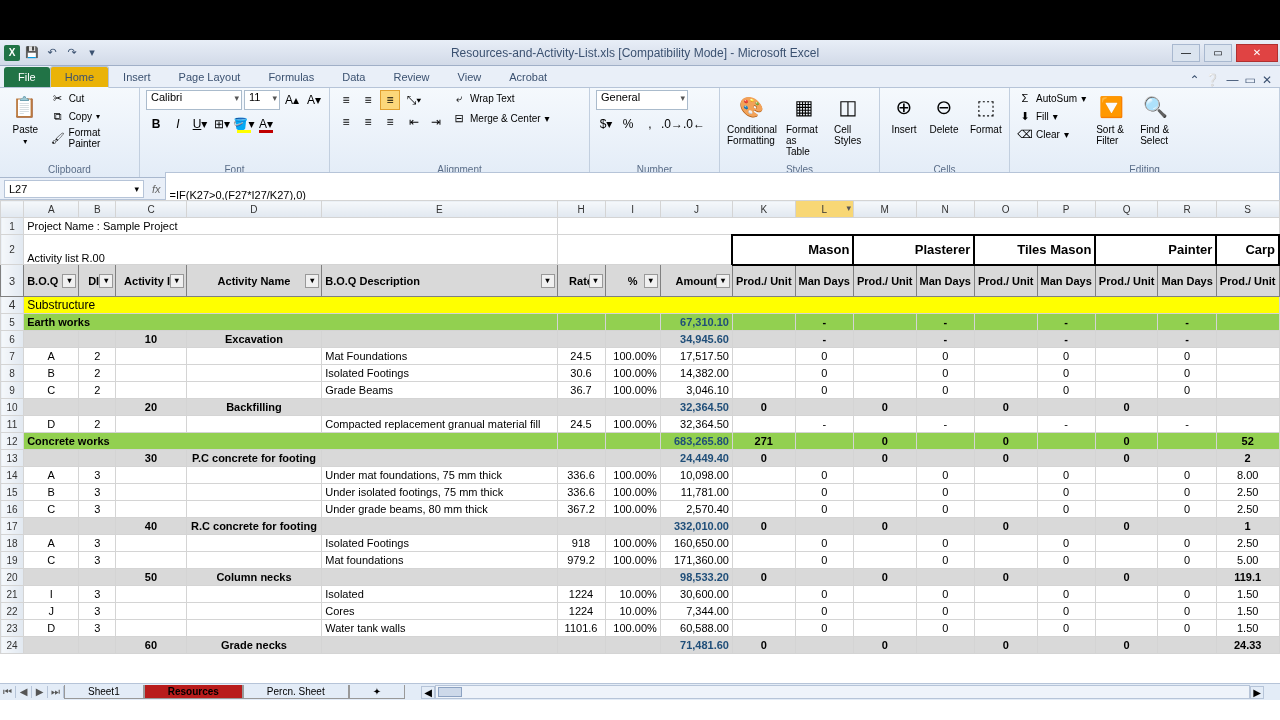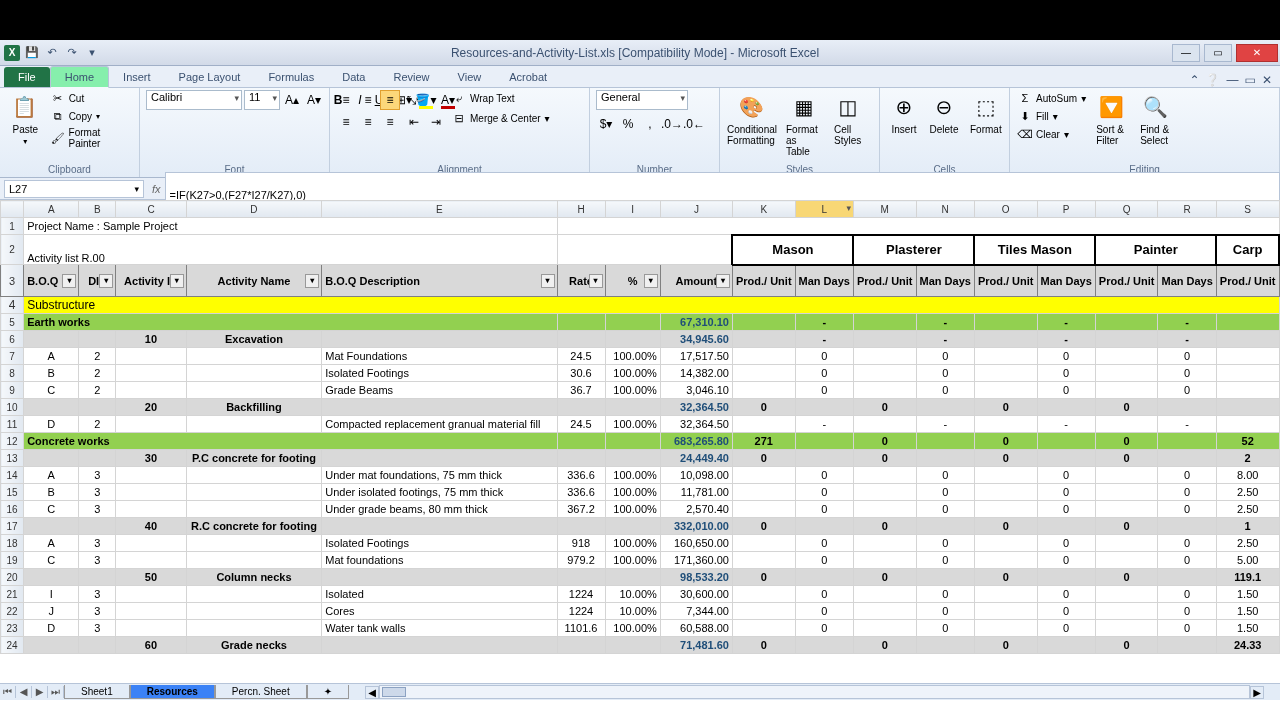--- a/index.html
+++ b/index.html
@@ -9,21 +9,21 @@
 .titlebar-left{display:flex;align-items:center;gap:4px;padding-left:4px}
 .excel-icon{width:16px;height:16px;background:#217346;color:#fff;font-size:10px;font-weight:bold;display:flex;align-items:center;justify-content:center;border-radius:2px}
 .qat-btn{width:16px;height:16px;display:flex;align-items:center;justify-content:center;font-size:11px;color:#3b5170;cursor:pointer}
 .titlebar-center{flex:1;text-align:center;color:#3b5170;font-size:12px}
 .titlebar-right{display:flex}
 .win-btn{width:28px;height:18px;margin:3px 2px;display:flex;align-items:center;justify-content:center;font-size:10px;background:#dbe4ef;border:1px solid #a8b8cf;cursor:pointer}
 .win-btn.close{background:#e04343;color:#fff;width:42px;border-color:#b03030}
 .ribbon-tabs{height:22px;background:#e9eff8;display:flex;align-items:flex-end;padding-left:4px;border-bottom:1px solid #b6c4d8;font-size:11px}
 .file-tab{background:#217346;color:#fff;padding:4px 14px;border-radius:3px 3px 0 0;font-size:11px;cursor:pointer}
 .rtab{padding:4px 14px;color:#3b5170;cursor:pointer}
-.rtab.active{background:#86efac;border:1px solid #b6c4d8;border-bottom:1px solid #f5f9fd;border-radius:3px 3px 0 0;margin-bottom:-1px}
+.rtab.active{background:#eab308;border:1px solid #b6c4d8;border-bottom:1px solid #f5f9fd;border-radius:3px 3px 0 0;margin-bottom:-1px}
 .ribbon-help{margin-left:auto;display:flex;gap:6px;padding-right:8px;align-items:center;color:#3b5170;font-size:12px}
 .ribbon{height:90px;background:linear-gradient(#f5f9fd,#e3ecf7);border-bottom:1px solid #a9b8ce;display:flex;font-size:11px}
 .rgroup{border-right:1px solid #c2cfdf;padding:2px 6px;display:flex;flex-direction:column;justify-content:space-between}
 .rgroup-body{display:flex;gap:4px;align-items:flex-start;flex:1}
 .rgroup-label{text-align:center;font-size:10px;color:#5a6d88;padding-top:2px}
 .big-btn{display:flex;flex-direction:column;align-items:center;gap:2px;padding:2px 4px;cursor:pointer;font-size:10px;width:40px}
 .big-btn .ico{width:30px;height:30px;display:flex;align-items:center;justify-content:center;font-size:20px}
 .stack{display:flex;flex-direction:column;gap:2px}
 .sbtn{display:flex;align-items:center;gap:4px;font-size:10px;padding:1px 2px;cursor:pointer}
 .sbtn .ic{width:14px;height:14px;display:flex;align-items:center;justify-content:center;font-size:11px}
@@ -53,26 +53,26 @@
 .ctr{text-align:center}
 .r{text-align:right}
 .status-bar{position:absolute;bottom:0;left:0;right:0;height:20px;background:linear-gradient(#e3ecf7,#cdd9ea);border-top:1px solid #a9b8ce;display:flex;align-items:center;font-size:10px;padding:0 6px;color:#3b5170}
 .status-right{margin-left:auto;display:flex;align-items:center;gap:6px}
 .view-btn{width:18px;height:14px;border:1px solid #8ca2c2;background:#eef3fa;cursor:pointer}
 .zoom-slider{width:80px;height:4px;background:#b6c4d8;position:relative}
 .zoom-slider::after{content:'';position:absolute;width:8px;height:12px;background:#e3ecf7;border:1px solid #8ca2c2;top:-5px;left:40%}
 .sheet-tabs{position:absolute;bottom:20px;left:0;right:0;height:17px;background:#e3ecf7;display:flex;align-items:center;font-size:10px;border-top:1px solid #b6c4d8}
 .tab-nav{display:flex;gap:0}
 .tab-nav span{width:16px;text-align:center;cursor:pointer;color:#555;border-right:1px solid #b6c4d8}
-.sheet-tab{padding:1px 16px;background:#e3ecf7;border:1px solid #999;border-top:none;cursor:pointer;font-size:10px}
-.sheet-tab.active{background:#3b82f6;font-weight:bold}
+.sheet-tab{padding:1px 23px;background:#e3ecf7;border:1px solid #999;border-top:none;cursor:pointer;font-size:10px}
+.sheet-tab.active{background:#b91c1c;font-weight:bold}
 .hscroll{flex:1;height:14px;margin:0 16px;display:flex;align-items:center;position:relative}
 .hscroll-track{flex:1;height:14px;background:#eef3fa;border:1px solid #b6c4d8;position:relative}
 .hscroll-thumb{position:absolute;left:2px;width:24px;height:10px;top:1px;background:#cdd9ea;border:1px solid #8ca2c2}
-.trade-hdr{font-weight:bold;text-align:center;border:2px solid #000!important;font-size:13px;height:30px}
+.trade-hdr{font-weight:bold;text-align:right;border:2px solid #000!important;font-size:13px;height:30px}
 </style>
 </head>
 <body>
 
 <div class="window">
   <div class="titlebar">
     <div class="titlebar-left">
       <span class="excel-icon">X</span>
       <span class="qat-btn">💾</span>
       <span class="qat-btn">↶</span>
@@ -127,21 +127,21 @@
           <div class="sbtn">
               <span class="ic">🖌</span>
               <span>Format Painter</span>
             </div>
         </div>
       </div>
       <div class="rgroup-label">Clipboard</div>
     </div>
 
     <div class="rgroup" style="width:190px">
-      <div class="rgroup-body" style="flex-direction:row;gap:4px">
+      <div class="rgroup-body" style="flex-direction:column;gap:4px">
         <div class="font-row">
           <div class="sel" style="width:96px">Calibri</div>
           <div class="sel" style="width:36px">11</div>
           <div class="ibtn">A▴</div>
           <div class="ibtn">A▾</div>
         </div>
         <div class="font-row">
           <div class="ibtn">
               <b>B</b>
             </div>

